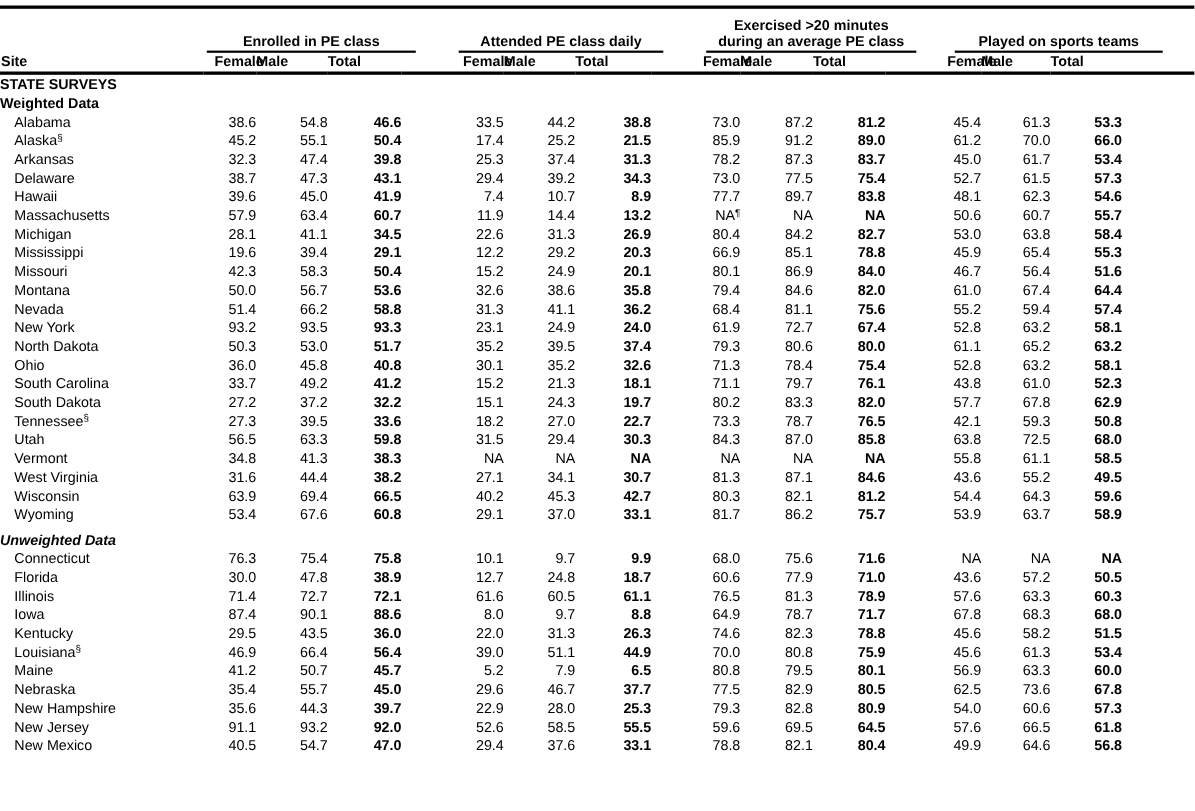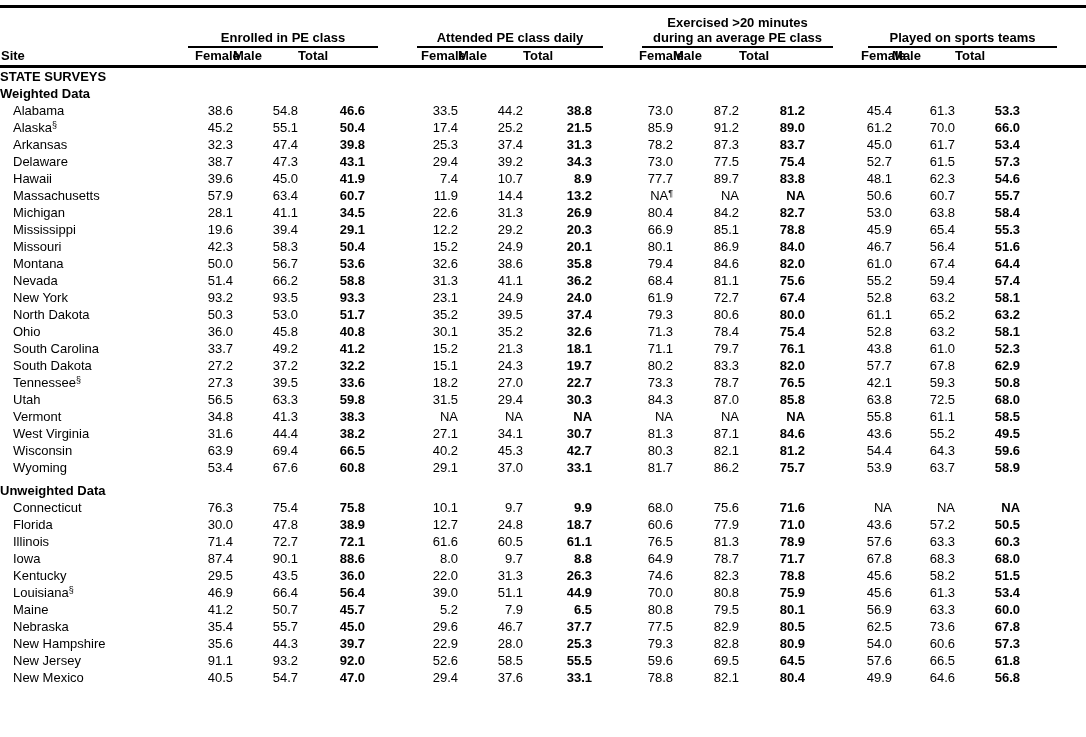--- a/index.html
+++ b/index.html
@@ -47,21 +47,21 @@
   th.g1f { padding-left: 10px; }
   th.g2f { padding-left: 56px; }
   th.g3f { padding-left: 47px; }
   th.g4f { padding-left: 56px; }
 
   tbody td { font-size: 13px; line-height: 17px; height: 17px; }
   td.num { text-align: right; }
   td.total { font-weight: bold; }
   td.sitecell { padding-left: 13px; }
   tr.sect td { font-weight: bold; }
-  tr.gaprow td { padding-top: 6px; }
+  tr.gaprow td { padding-top: 6px; font-style: italic; }
   .sup { font-size: 9px; position: relative; top: -4px; line-height: 0; }
 </style>
 </head>
 <body>
 
 <div class="title">
 </div>
 <div class="rule-top"></div>
 
 <table>

